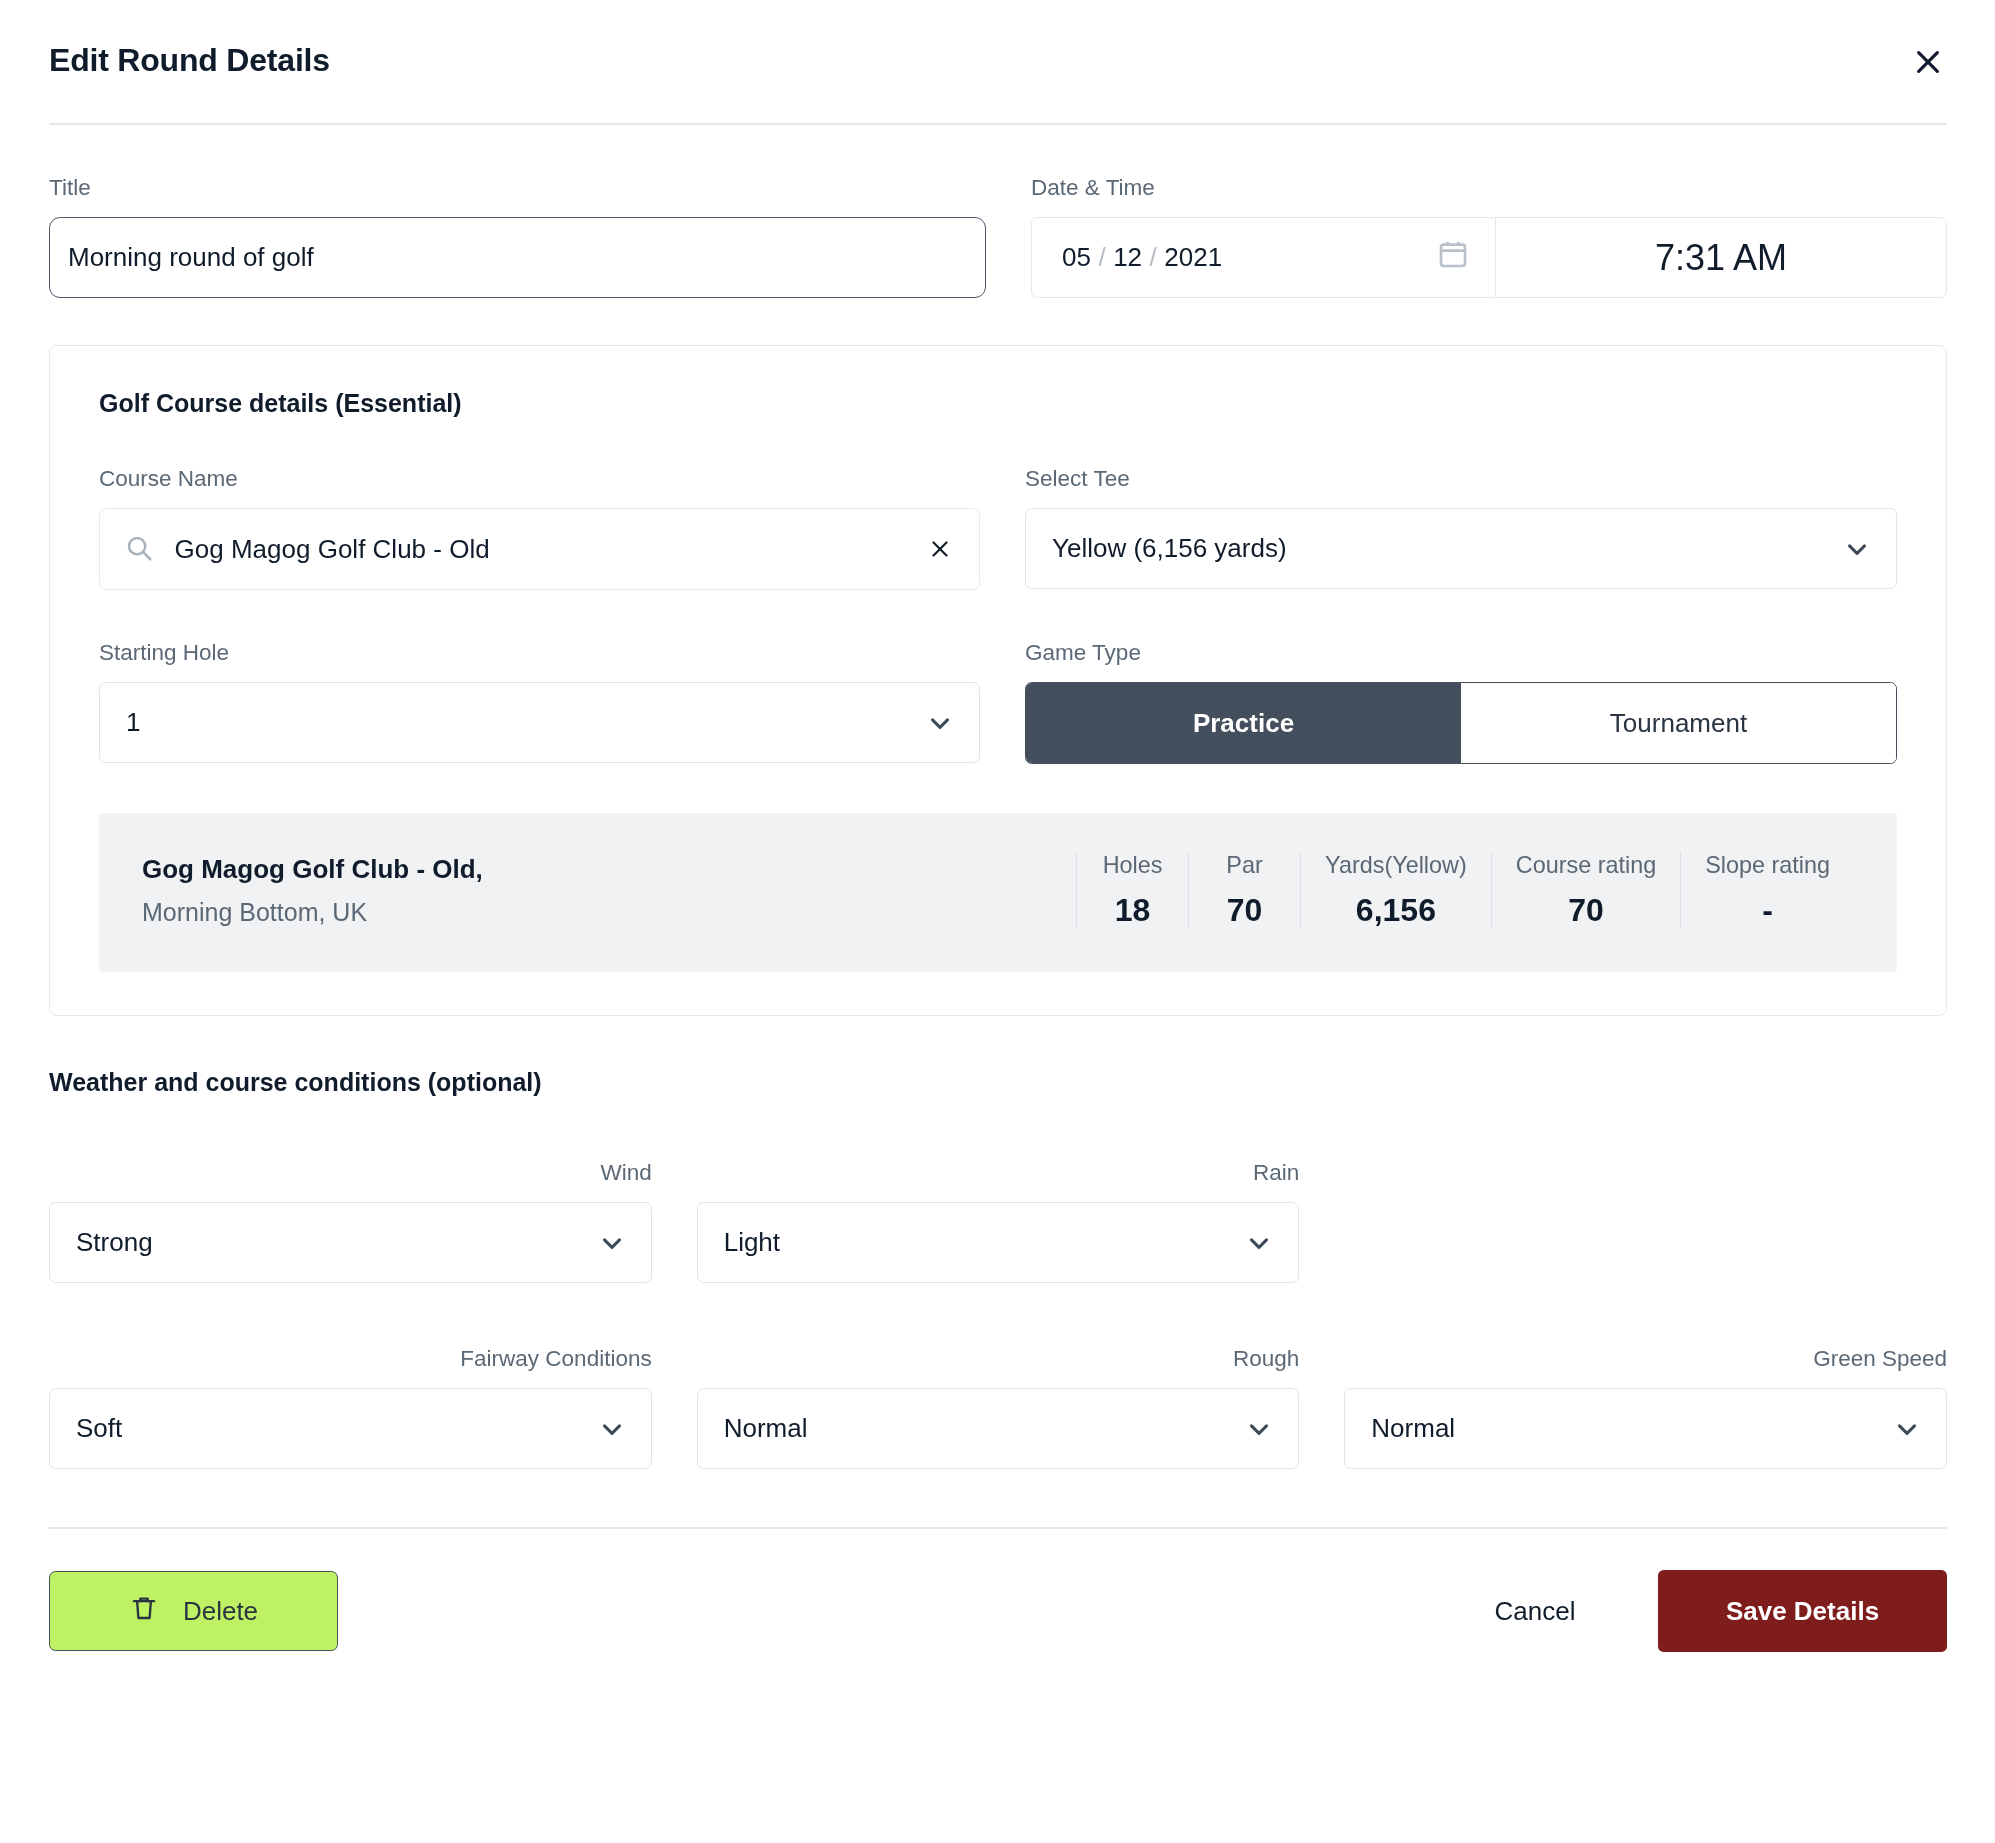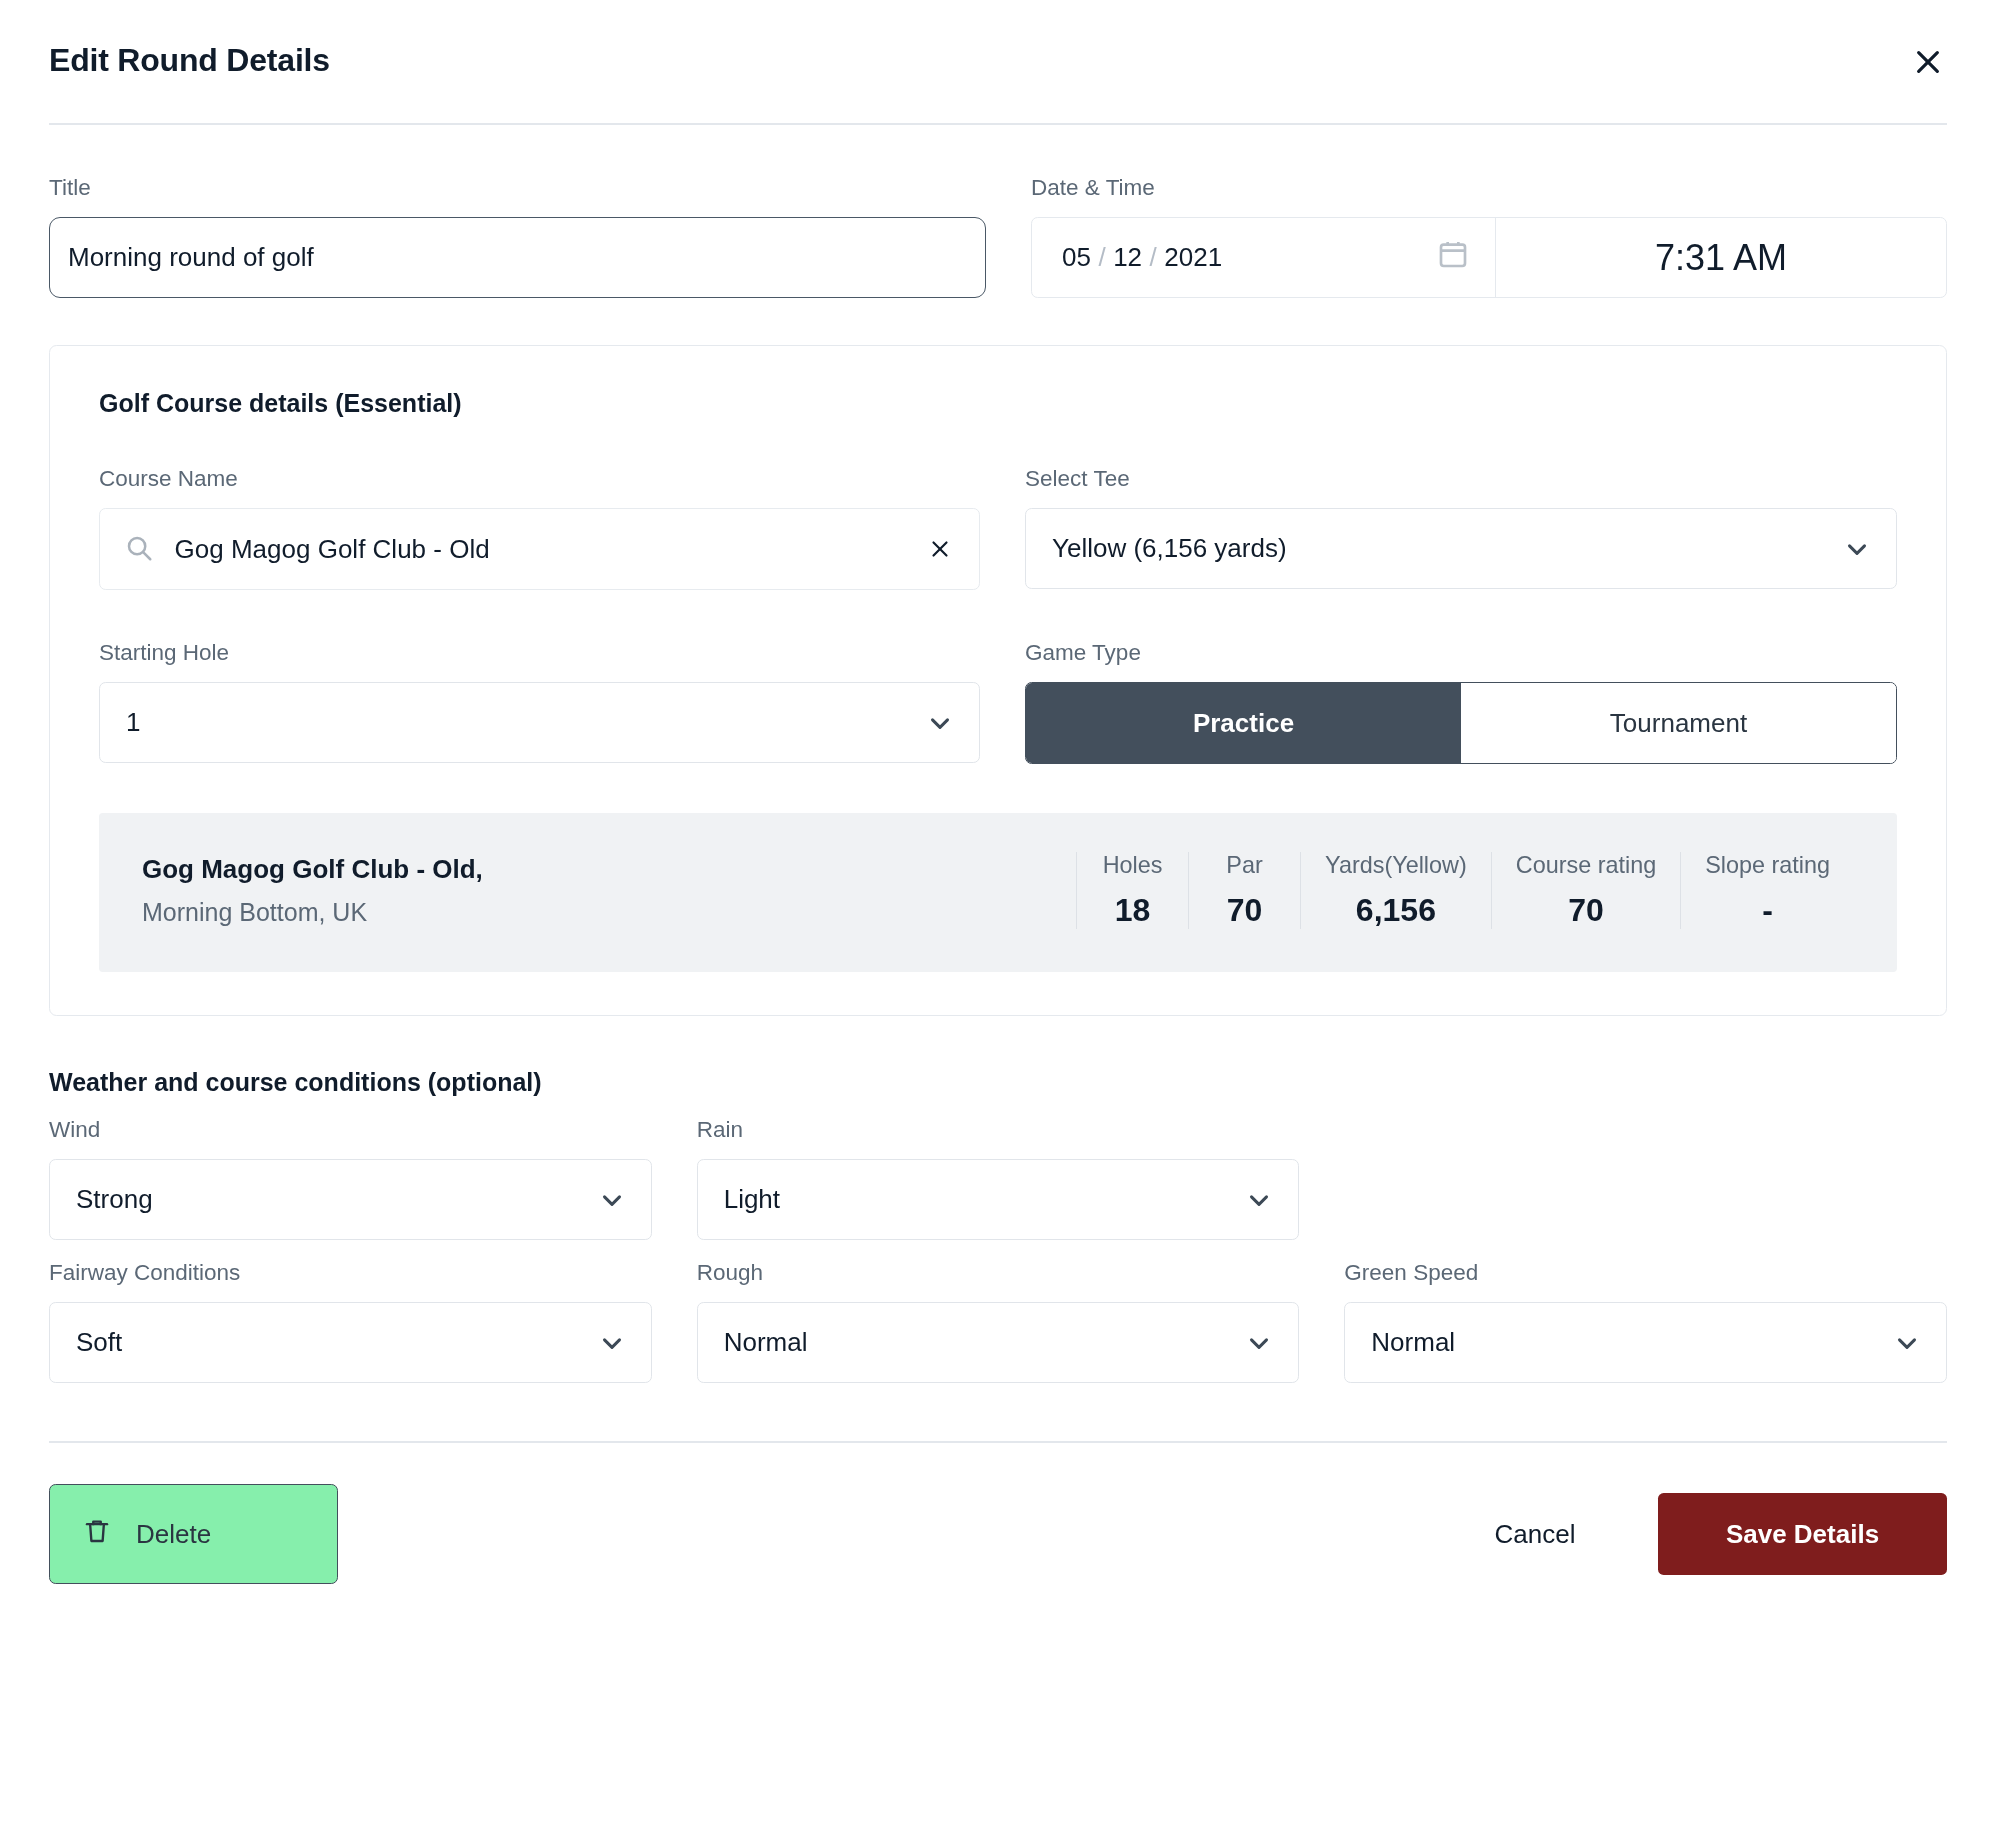--- a/index.html
+++ b/index.html
@@ -259,46 +259,47 @@
   
   .weather-heading {
     font-size: 25px;
     font-weight: bold;
     color: #101c2b;
     margin-top: 52px;
   }
   .weather-row {
     display: flex;
     gap: 45px;
-    margin-top: 19px;
+    margin-top: 62px;
+    text-align: right;
   }
   .w-col { width: 607px; }
 
   
   .footer-rule {
     margin-top: 58px;
     height: 1.9px;
     background: #e3e7ec;
     width: 100%;
   }
   .footer {
     display: flex;
     align-items: center;
     justify-content: space-between;
     margin-top: 41px;
   }
   .btn-delete {
-    height: 100px;
+    height: 80px;
     min-width: 289px;
     border: 1.9px solid #434f5c;
     border-radius: 6.6px;
-    background: #86efac;
-    display: flex;
-    align-items: center;
-    justify-content: flex-start;
+    background: #bef264;
+    display: flex;
+    align-items: center;
+    justify-content: center;
     gap: 24px;
     font-size: 26px;
     color: #2a3541;
     cursor: pointer;
     padding: 0 32px;
   }
   .footer-right {
     display: flex;
     align-items: center;
     gap: 60px;

